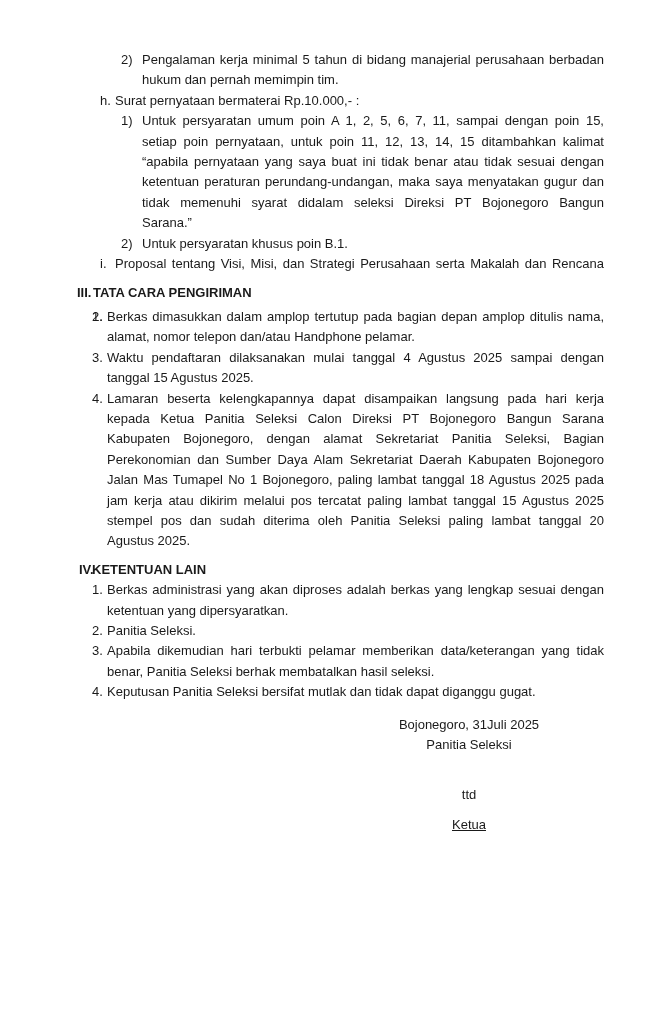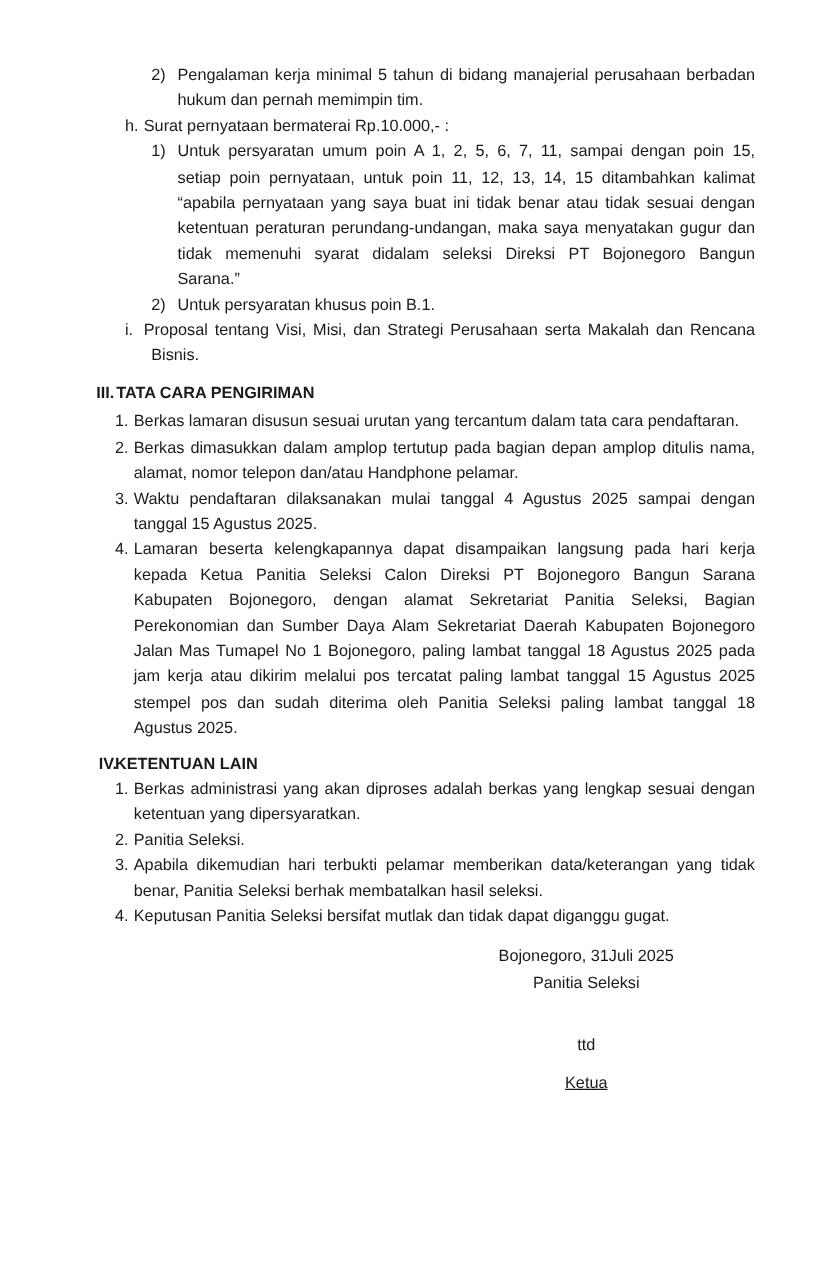--- a/index.html
+++ b/index.html
@@ -68,52 +68,50 @@
         <div class="line j">tidak memenuhi syarat didalam seleksi Direksi PT Bojonegoro Bangun</div>
         <div class="line last">Sarana.”</div>
       </div>
       <div class="item t3">
         <span class="marker">2)</span>
         <div class="line first last">Untuk persyaratan khusus poin B.1.</div>
       </div>
       <div class="item t2">
         <span class="marker">i.</span>
         <div class="line first j">Proposal tentang Visi, Misi, dan Strategi Perusahaan serta Makalah dan Rencana</div>
-        <div class="line last">Bisnis.</div>
       </div>
     </div>
 
   <div class="heading" id="h3">
     <span class="hnum">III.</span>
     <div class="htitle">TATA CARA PENGIRIMAN</div>
   </div>
   <div id="list3">
       <div class="item ts">
         <span class="marker">1.</span>
-        <div class="line first last">Berkas lamaran disusun sesuai urutan yang tercantum dalam tata cara pendaftaran.</div>
       </div>
       <div class="item ts">
         <span class="marker">2.</span>
         <div class="line first j">Berkas dimasukkan dalam amplop tertutup pada bagian depan amplop ditulis nama,</div>
         <div class="line last">alamat, nomor telepon dan/atau Handphone pelamar.</div>
       </div>
       <div class="item ts">
         <span class="marker">3.</span>
         <div class="line first j">Waktu pendaftaran dilaksanakan mulai tanggal 4 Agustus 2025 sampai dengan</div>
         <div class="line last">tanggal 15 Agustus 2025.</div>
       </div>
       <div class="item ts">
         <span class="marker">4.</span>
         <div class="line first j">Lamaran beserta kelengkapannya dapat disampaikan langsung pada hari kerja</div>
         <div class="line j">kepada Ketua Panitia Seleksi Calon Direksi PT Bojonegoro Bangun Sarana</div>
         <div class="line j">Kabupaten Bojonegoro, dengan alamat Sekretariat Panitia Seleksi, Bagian</div>
         <div class="line j">Perekonomian dan Sumber Daya Alam Sekretariat Daerah Kabupaten Bojonegoro</div>
         <div class="line j">Jalan Mas Tumapel No 1 Bojonegoro, paling lambat tanggal 18 Agustus 2025 pada</div>
         <div class="line j">jam kerja atau dikirim melalui pos tercatat paling lambat tanggal 15 Agustus 2025</div>
-        <div class="line j">stempel pos dan sudah diterima oleh Panitia Seleksi paling lambat tanggal 18</div>
+        <div class="line j">stempel pos dan sudah diterima oleh Panitia Seleksi paling lambat tanggal 20</div>
         <div class="line last">Agustus 2025.</div>
       </div>
     </div>
 
   <div class="heading" id="h4">
     <span class="hnum">IV.</span>
     <div class="htitle">KETENTUAN LAIN</div>
   </div>
   <div id="list4">
       <div class="item ts">

